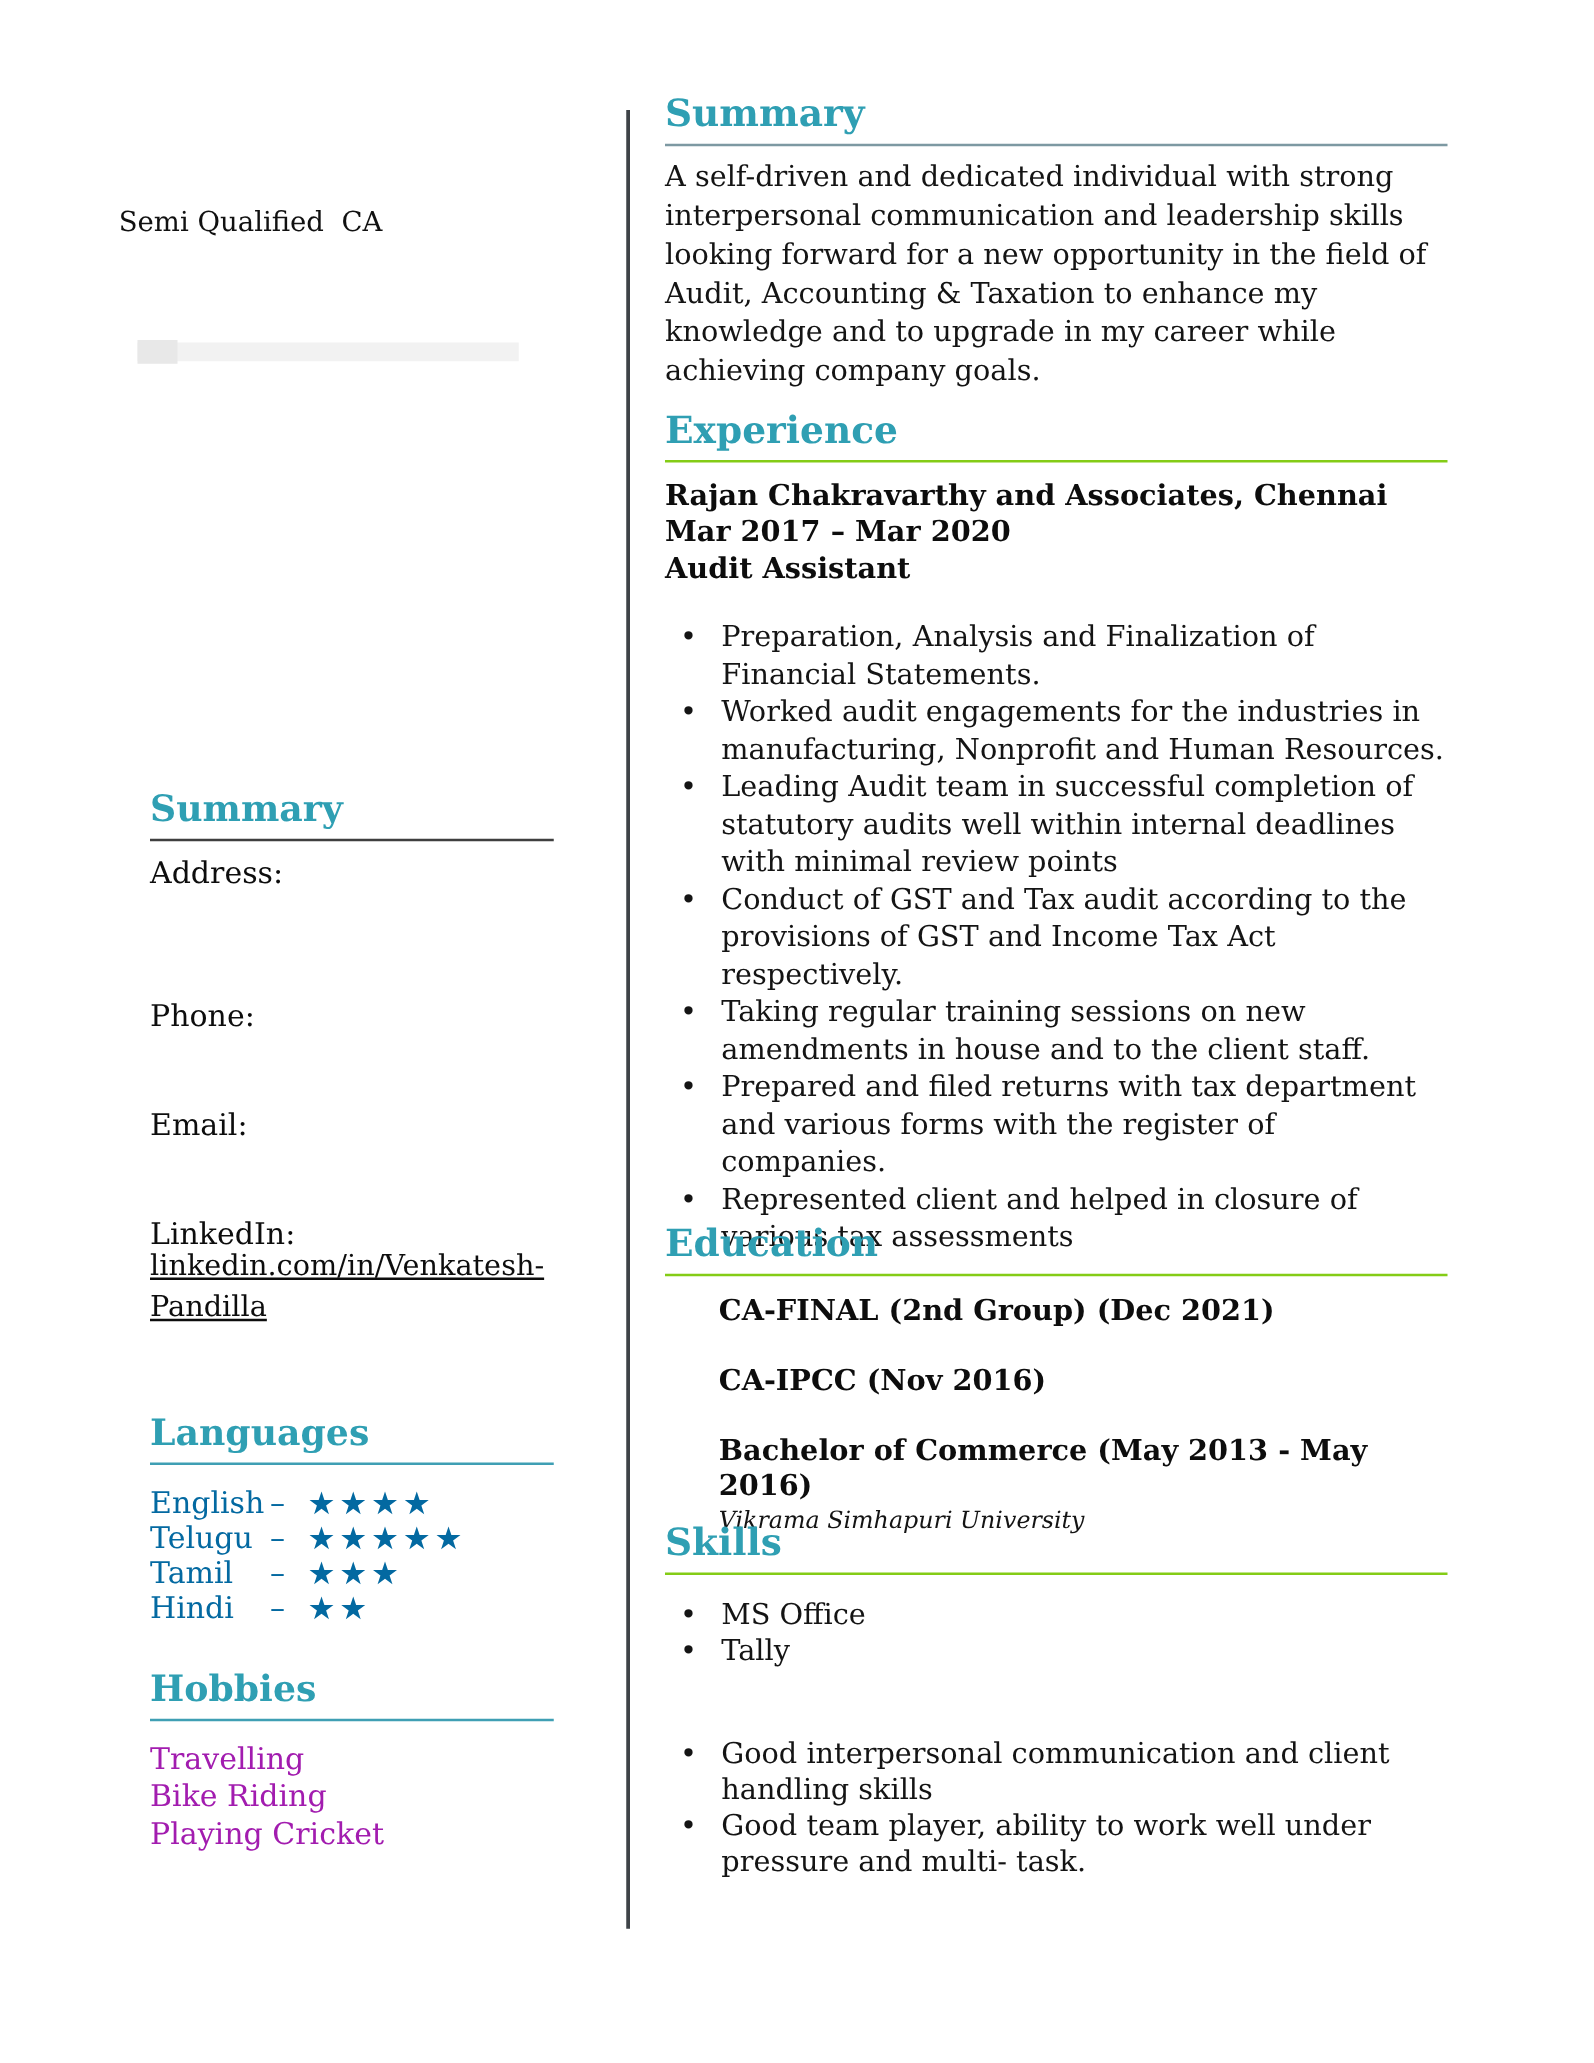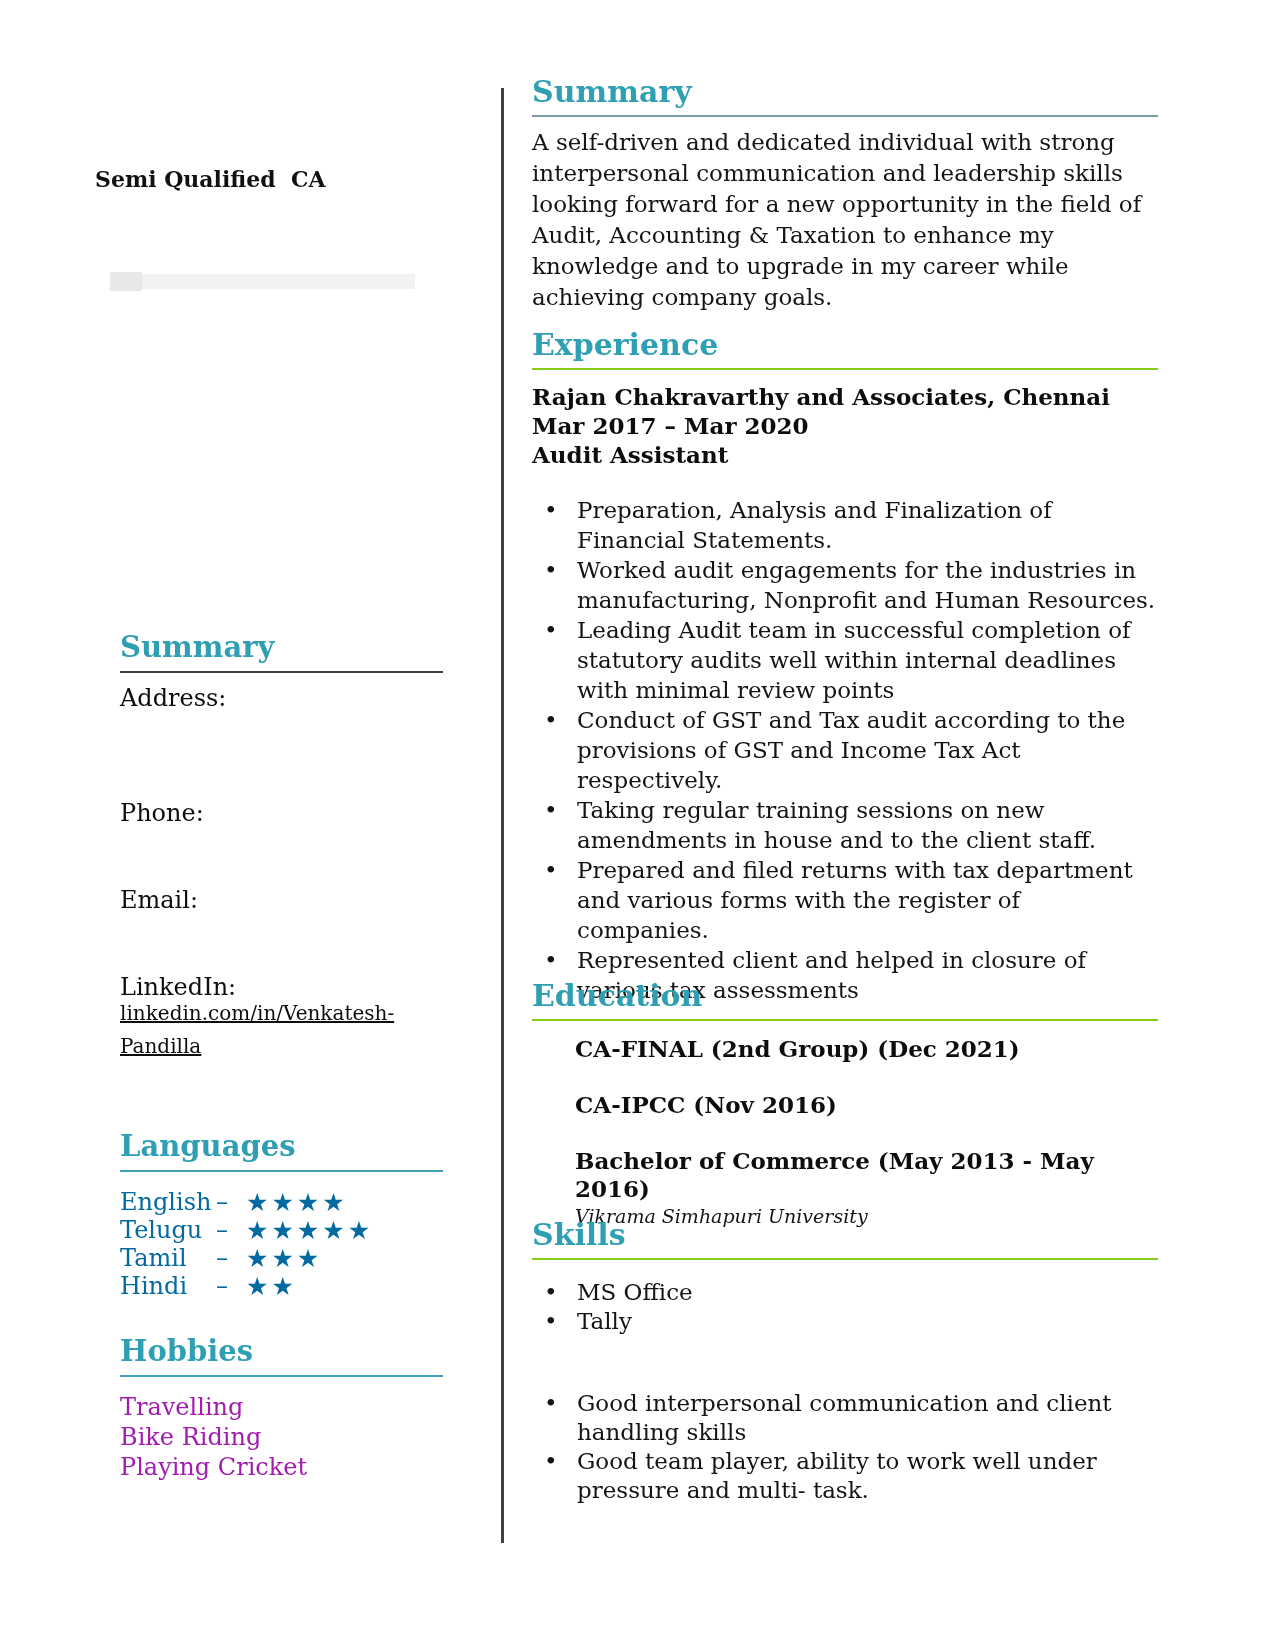--- a/index.html
+++ b/index.html
@@ -35,21 +35,21 @@
   .sec-head.light-rule { border-bottom-color: #7d99a2; }
   .sec-head.gray-rule { border-bottom-color: #3f3f3f; }
   .sec-head.teal-rule { border-bottom-color: #3f9fb4; margin-top: 35px; }
   .left-head { font-size: 29px; }
 
   
   .name-title {
     position: absolute;
     left: 95px; top: 166px;
     font-size: 22px;
-    font-weight: bold;
+    font-weight: normal;
     color: #111;
     white-space: pre;
   }
   .redaction-bar {
     position: absolute;
     left: 110px; top: 274px;
     width: 305px; height: 15px;
     background: #f2f2f2;
   }
   .redaction-bar .dark-chunk {
@@ -68,21 +68,21 @@
     color: #0d0d0d;
   }
   .lbl-address { top: 52px; }
   .lbl-phone { top: 167px; }
   .lbl-email { top: 254px; }
   .lbl-linkedin { top: 341px; }
   .linkedin-link {
     position: absolute;
     left: 0; top: 365px;
     width: 330px;
-    font-size: 20px;
+    font-size: 23px;
     line-height: 33px;
     color: #0d0d0d;
     text-decoration: underline;
     word-break: break-word;
   }
 
   .languages-sec { position: absolute; left: 120px; top: 1096px; width: 323px; }
   .lang-rows { margin-top: 16px; }
   .lang-row {
     display: flex;

